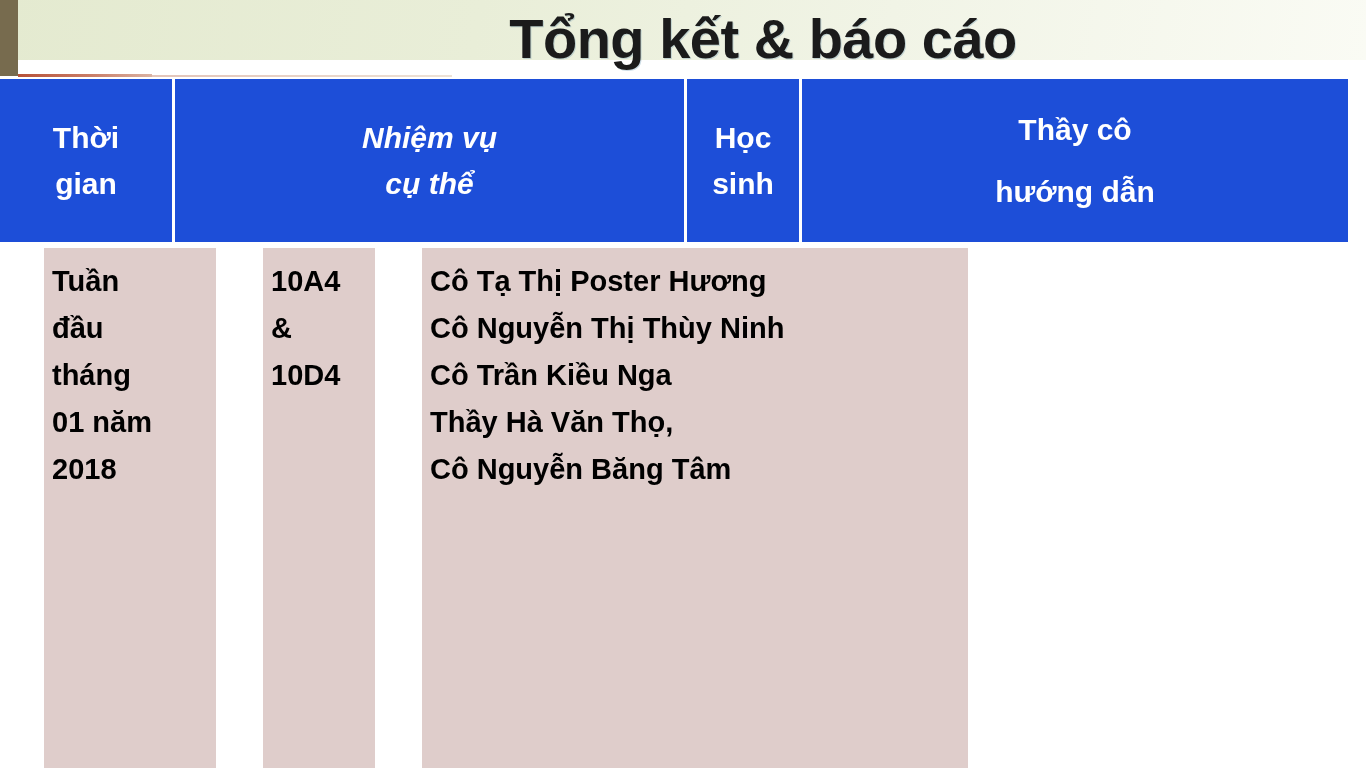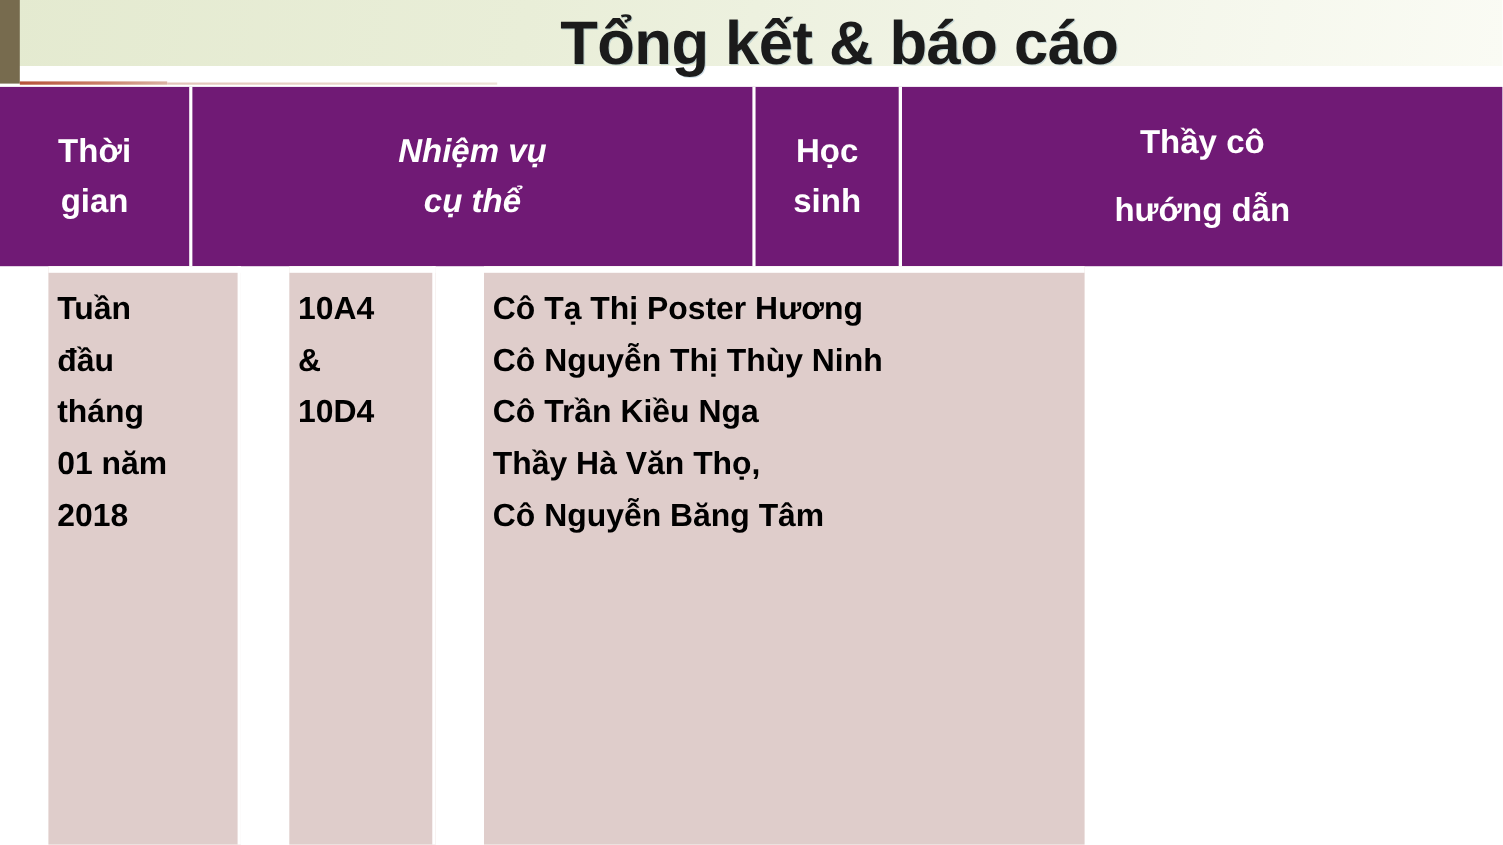--- a/index.html
+++ b/index.html
@@ -101,25 +101,25 @@
     min-height: 0;
   }
 
   .cell {
     box-sizing: border-box;
     overflow: hidden;
   }
   
   .c1 { width: 175px; }
   .c2 { width: 512px; font-style: italic; }
-  .c3 { width: 133px; }
+  .c3 { width: 115px; }
   .c4 { width: 546px; gap: 16px; }
 
   .row-head .cell {
-    background: #701a75;
+    background: #1d4ed8;
     color: #ffffff;
     display: flex;
     flex-direction: column;
     align-items: center;
     justify-content: center;
     font-size: 30px;
     font-weight: bold;
     line-height: 1.52;
     padding: 4px 6px;
     border-right: 3px solid #ffffff;

